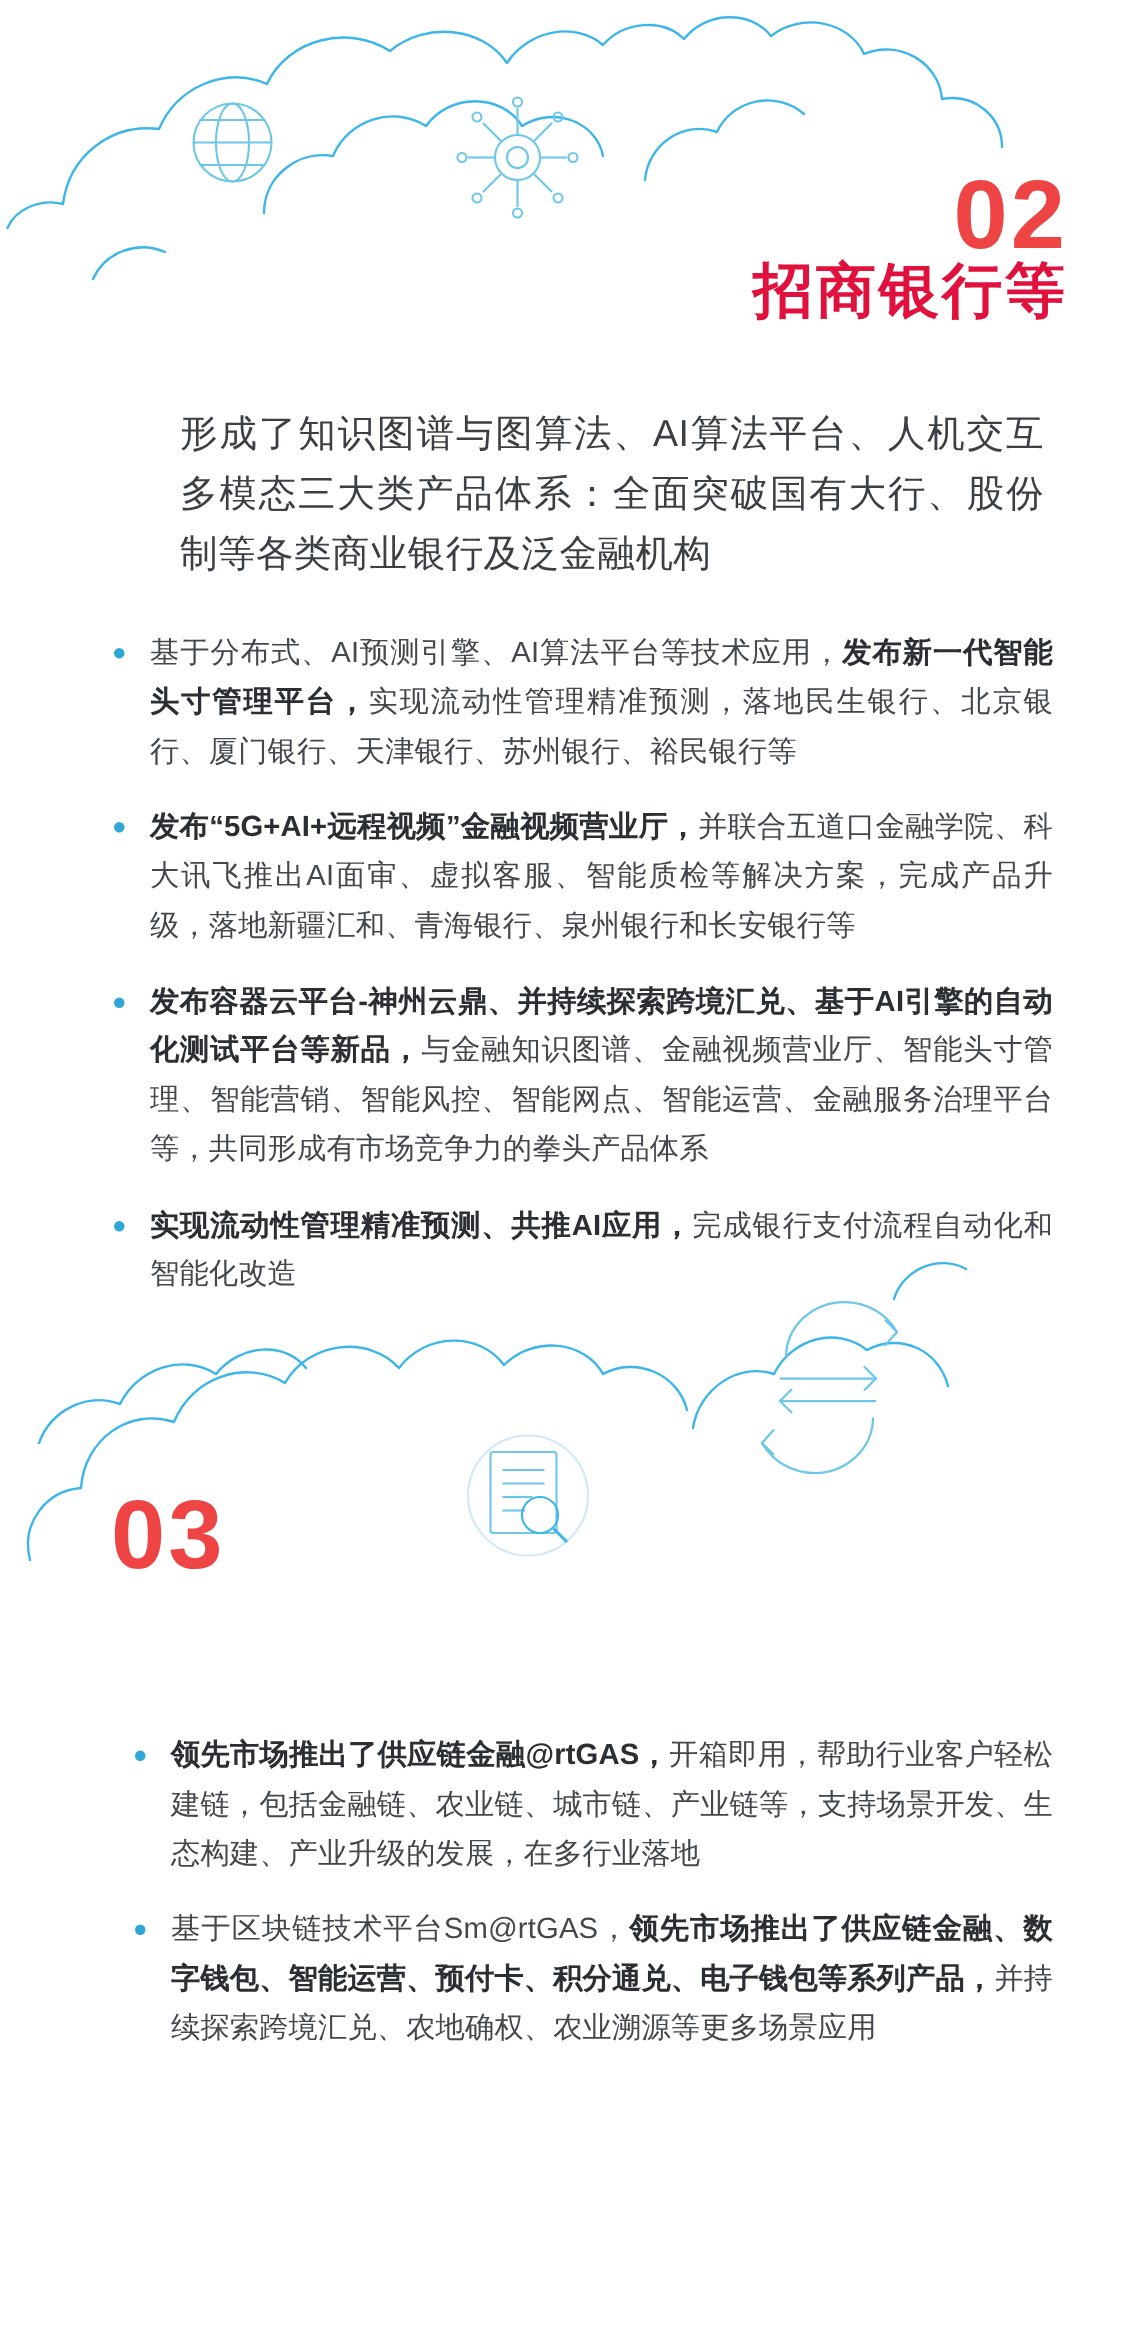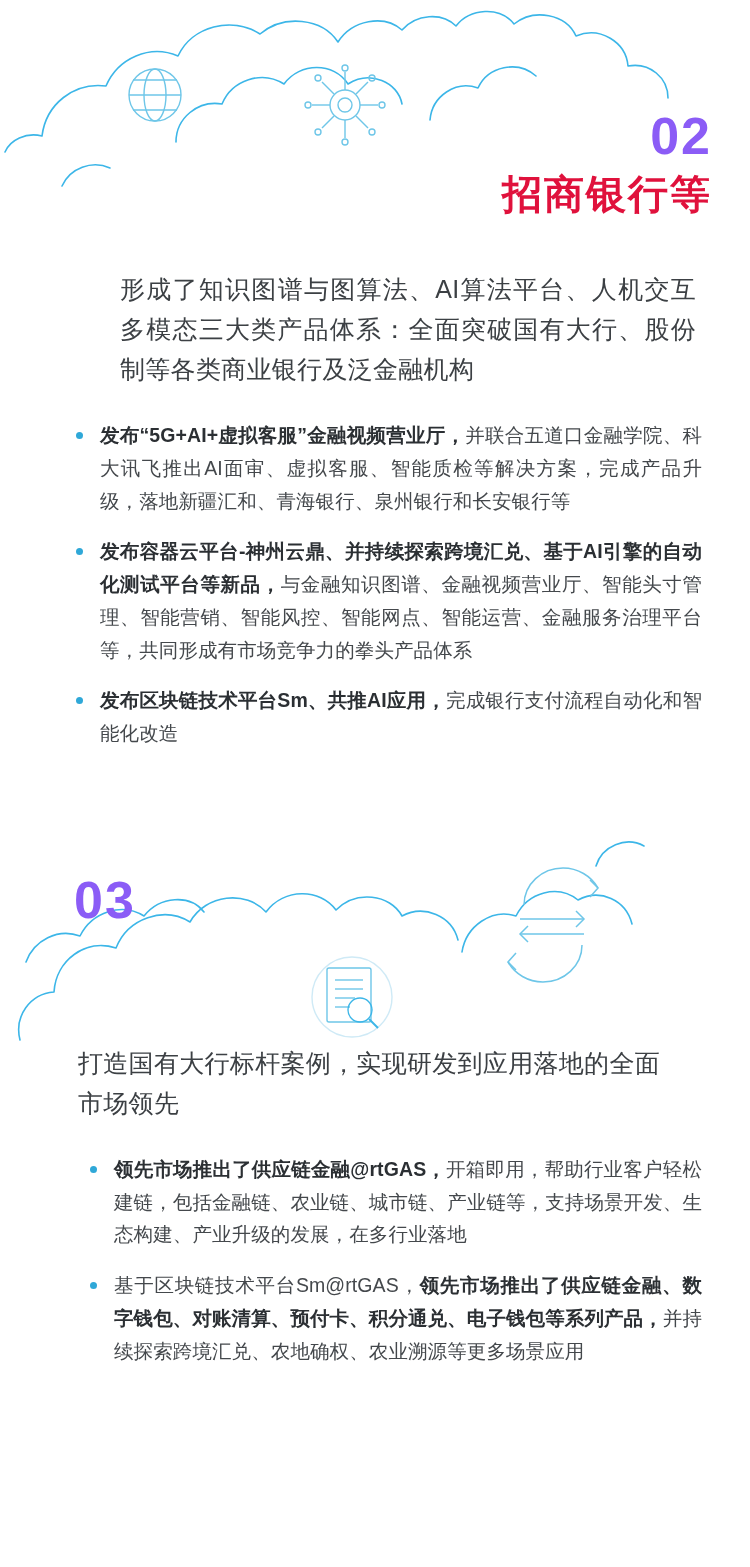--- a/index.html
+++ b/index.html
@@ -36,23 +36,23 @@
   .sec-head {
     position: relative;
     text-align: right;
     padding-right: 40px;
     height: 116px;
   }
   .sec-num {
     position: absolute;
     right: 38px;
     top: -10px;
-    font-size: 52px;
+    font-size: 65px;
     font-weight: bold;
-    color: #8b5cf6;
+    color: #ef4444;
     letter-spacing: 2px;
     line-height: 1;
     font-family: "Liberation Sans", sans-serif;
   }
   .sec-title {
     position: absolute;
     right: 38px;
     top: 52px;
     font-size: 40px;
     font-weight: bold;
@@ -209,31 +209,31 @@
   </g>
 </svg>
 
 <div class="section" id="section-ai">
   <div class="sec-head">
     <div class="sec-num">02</div>
     <div class="sec-title">招商银行等</div>
   </div>
   <p class="sec-desc">形成了知识图谱与图算法、AI算法平台、人机交互多模态三大类产品体系：全面突破国有大行、股份制等各类商业银行及泛金融机构</p>
   <ul class="bullets">
-    <li><b>发布“5G+AI+虚拟客服”金融视频营业厅，</b>并联合五道口金融学院、科大讯飞推出AI面审、虚拟客服、智能质检等解决方案，完成产品升级，落地新疆汇和、青海银行、泉州银行和长安银行等</li>
+    <li>基于分布式、AI预测引擎、AI算法平台等技术应用，<b>发布新一代智能头寸管理平台，</b>实现流动性管理精准预测，落地民生银行、北京银行、厦门银行、天津银行、苏州银行、裕民银行等</li>
+    <li><b>发布“5G+AI+远程视频”金融视频营业厅，</b>并联合五道口金融学院、科大讯飞推出AI面审、虚拟客服、智能质检等解决方案，完成产品升级，落地新疆汇和、青海银行、泉州银行和长安银行等</li>
     <li><b>发布容器云平台-神州云鼎、并持续探索跨境汇兑、基于AI引擎的自动化测试平台等新品，</b>与金融知识图谱、金融视频营业厅、智能头寸管理、智能营销、智能风控、智能网点、智能运营、金融服务治理平台等，共同形成有市场竞争力的拳头产品体系</li>
-    <li><b>发布区块链技术平台Sm、共推AI应用，</b>完成银行支付流程自动化和智能化改造</li>
+    <li><b>实现流动性管理精准预测、共推AI应用，</b>完成银行支付流程自动化和智能化改造</li>
   </ul>
 </div>
 
 <div class="gap"></div>
 
 <div class="section" id="section-blockchain">
   <div class="sec-head left">
     <div class="sec-num">03</div>
   </div>
-  <p class="sec-desc left">打造国有大行标杆案例，实现研发到应用落地的全面市场领先</p>
   <ul class="bullets indent">
     <li><b>领先市场推出了供应链金融@rtGAS，</b>开箱即用，帮助行业客户轻松建链，包括金融链、农业链、城市链、产业链等，支持场景开发、生态构建、产业升级的发展，在多行业落地</li>
-    <li>基于区块链技术平台Sm@rtGAS，<b>领先市场推出了供应链金融、数字钱包、对账清算、预付卡、积分通兑、电子钱包等系列产品，</b>并持续探索跨境汇兑、农地确权、农业溯源等更多场景应用</li>
+    <li>基于区块链技术平台Sm@rtGAS，<b>领先市场推出了供应链金融、数字钱包、智能运营、预付卡、积分通兑、电子钱包等系列产品，</b>并持续探索跨境汇兑、农地确权、农业溯源等更多场景应用</li>
 
   </ul>
 </div>
 
 </body></html>

